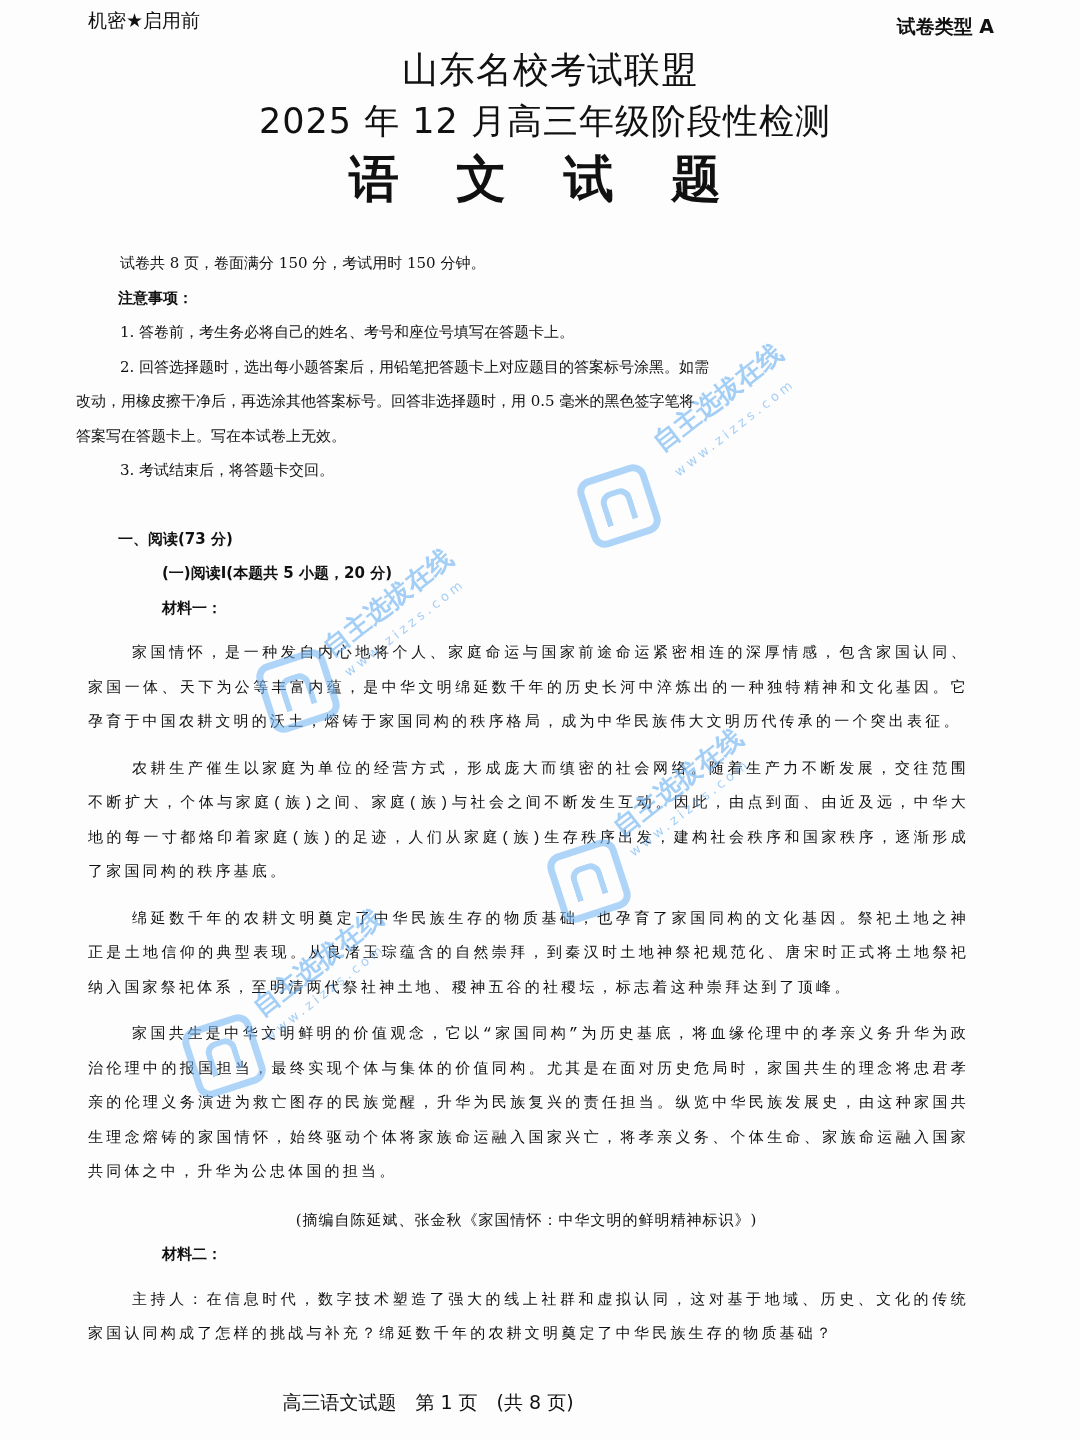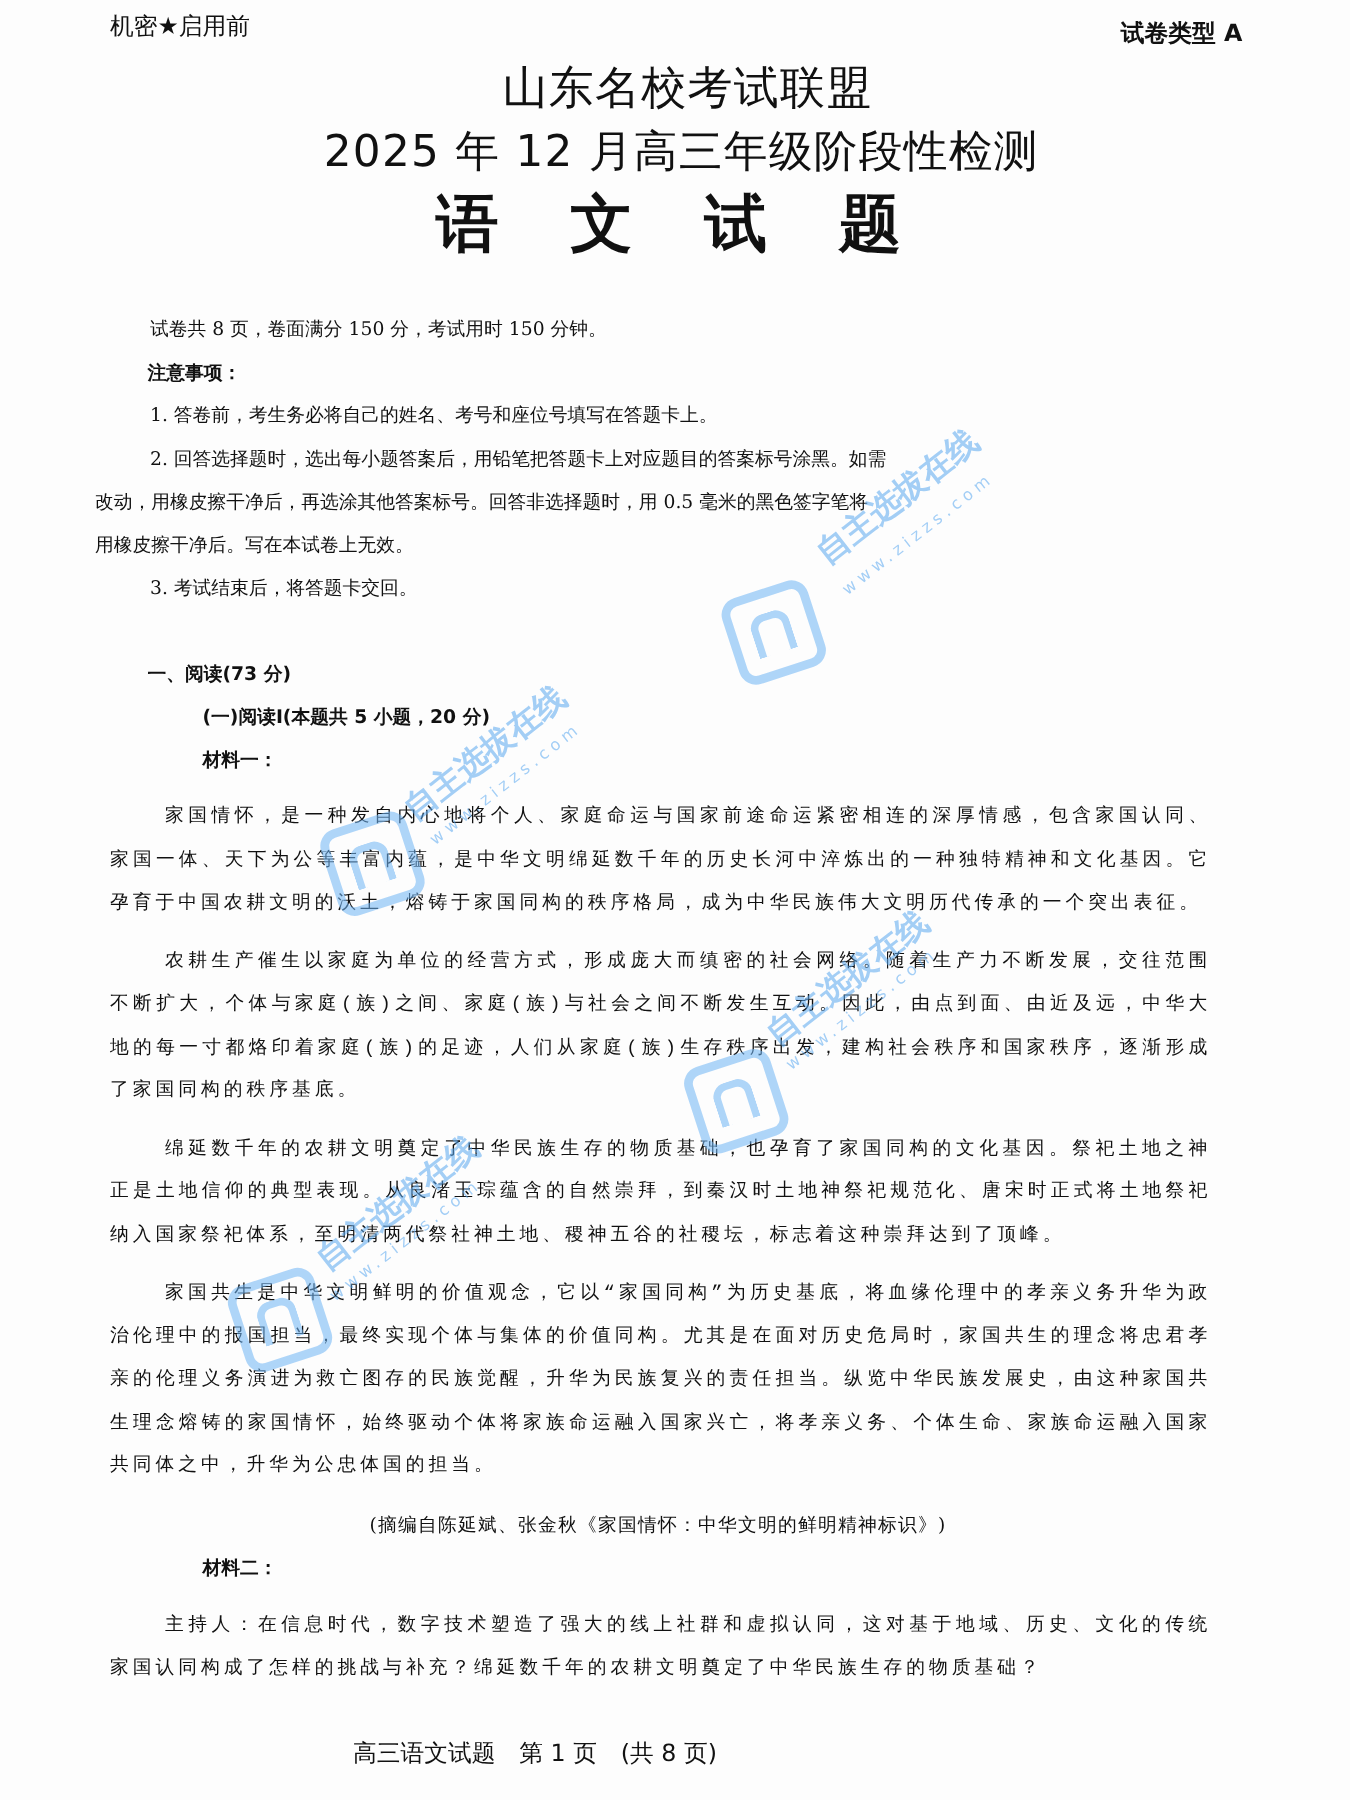--- a/index.html
+++ b/index.html
@@ -35,21 +35,21 @@
 <div class="title1">山东名校考试联盟</div>
 <div class="title2">2025 年 12 月高三年级阶段性检测</div>
 <div class="title3">语 文 试 题</div>
 
 <div class="content">
   <div class="line indent">试卷共 8 页，卷面满分 150 分，考试用时 150 分钟。</div>
   <div class="line b">注意事项：</div>
   <div class="line indent">1. 答卷前，考生务必将自己的姓名、考号和座位号填写在答题卡上。</div>
   <div class="line indent">2. 回答选择题时，选出每小题答案后，用铅笔把答题卡上对应题目的答案标号涂黑。如需</div>
   <div class="line">改动，用橡皮擦干净后，再选涂其他答案标号。回答非选择题时，用 0.5 毫米的黑色签字笔将</div>
-  <div class="line">用橡皮擦干净后。写在本试卷上无效。</div>
+  <div class="line">答案写在答题卡上。写在本试卷上无效。</div>
   <div class="line indent">3. 考试结束后，将答题卡交回。</div>
   <div class="sp-sec"></div>
   <div class="line b">一、阅读(73 分)</div>
   <div class="line indent b">(一)阅读Ⅰ(本题共 5 小题，20 分)</div>
   <div class="line indent b">材料一：</div>
   <div class="body-text">
     <p>家国情怀，是一种发自内心地将个人、家庭命运与国家前途命运紧密相连的深厚情感，包含家国认同、家国一体、天下为公等丰富内蕴，是中华文明绵延数千年的历史长河中淬炼出的一种独特精神和文化基因。它孕育于中国农耕文明的沃土，熔铸于家国同构的秩序格局，成为中华民族伟大文明历代传承的一个突出表征。</p>
     <p>农耕生产催生以家庭为单位的经营方式，形成庞大而缜密的社会网络。随着生产力不断发展，交往范围不断扩大，个体与家庭(族)之间、家庭(族)与社会之间不断发生互动。因此，由点到面、由近及远，中华大地的每一寸都烙印着家庭(族)的足迹，人们从家庭(族)生存秩序出发，建构社会秩序和国家秩序，逐渐形成了家国同构的秩序基底。</p>
     <p>绵延数千年的农耕文明奠定了中华民族生存的物质基础，也孕育了家国同构的文化基因。祭祀土地之神正是土地信仰的典型表现。从良渚玉琮蕴含的自然崇拜，到秦汉时土地神祭祀规范化、唐宋时正式将土地祭祀纳入国家祭祀体系，至明清两代祭社神土地、稷神五谷的社稷坛，标志着这种崇拜达到了顶峰。</p>
     <p>家国共生是中华文明鲜明的价值观念，它以“家国同构”为历史基底，将血缘伦理中的孝亲义务升华为政治伦理中的报国担当，最终实现个体与集体的价值同构。尤其是在面对历史危局时，家国共生的理念将忠君孝亲的伦理义务演进为救亡图存的民族觉醒，升华为民族复兴的责任担当。纵览中华民族发展史，由这种家国共生理念熔铸的家国情怀，始终驱动个体将家族命运融入国家兴亡，将孝亲义务、个体生命、家族命运融入国家共同体之中，升华为公忠体国的担当。</p>

